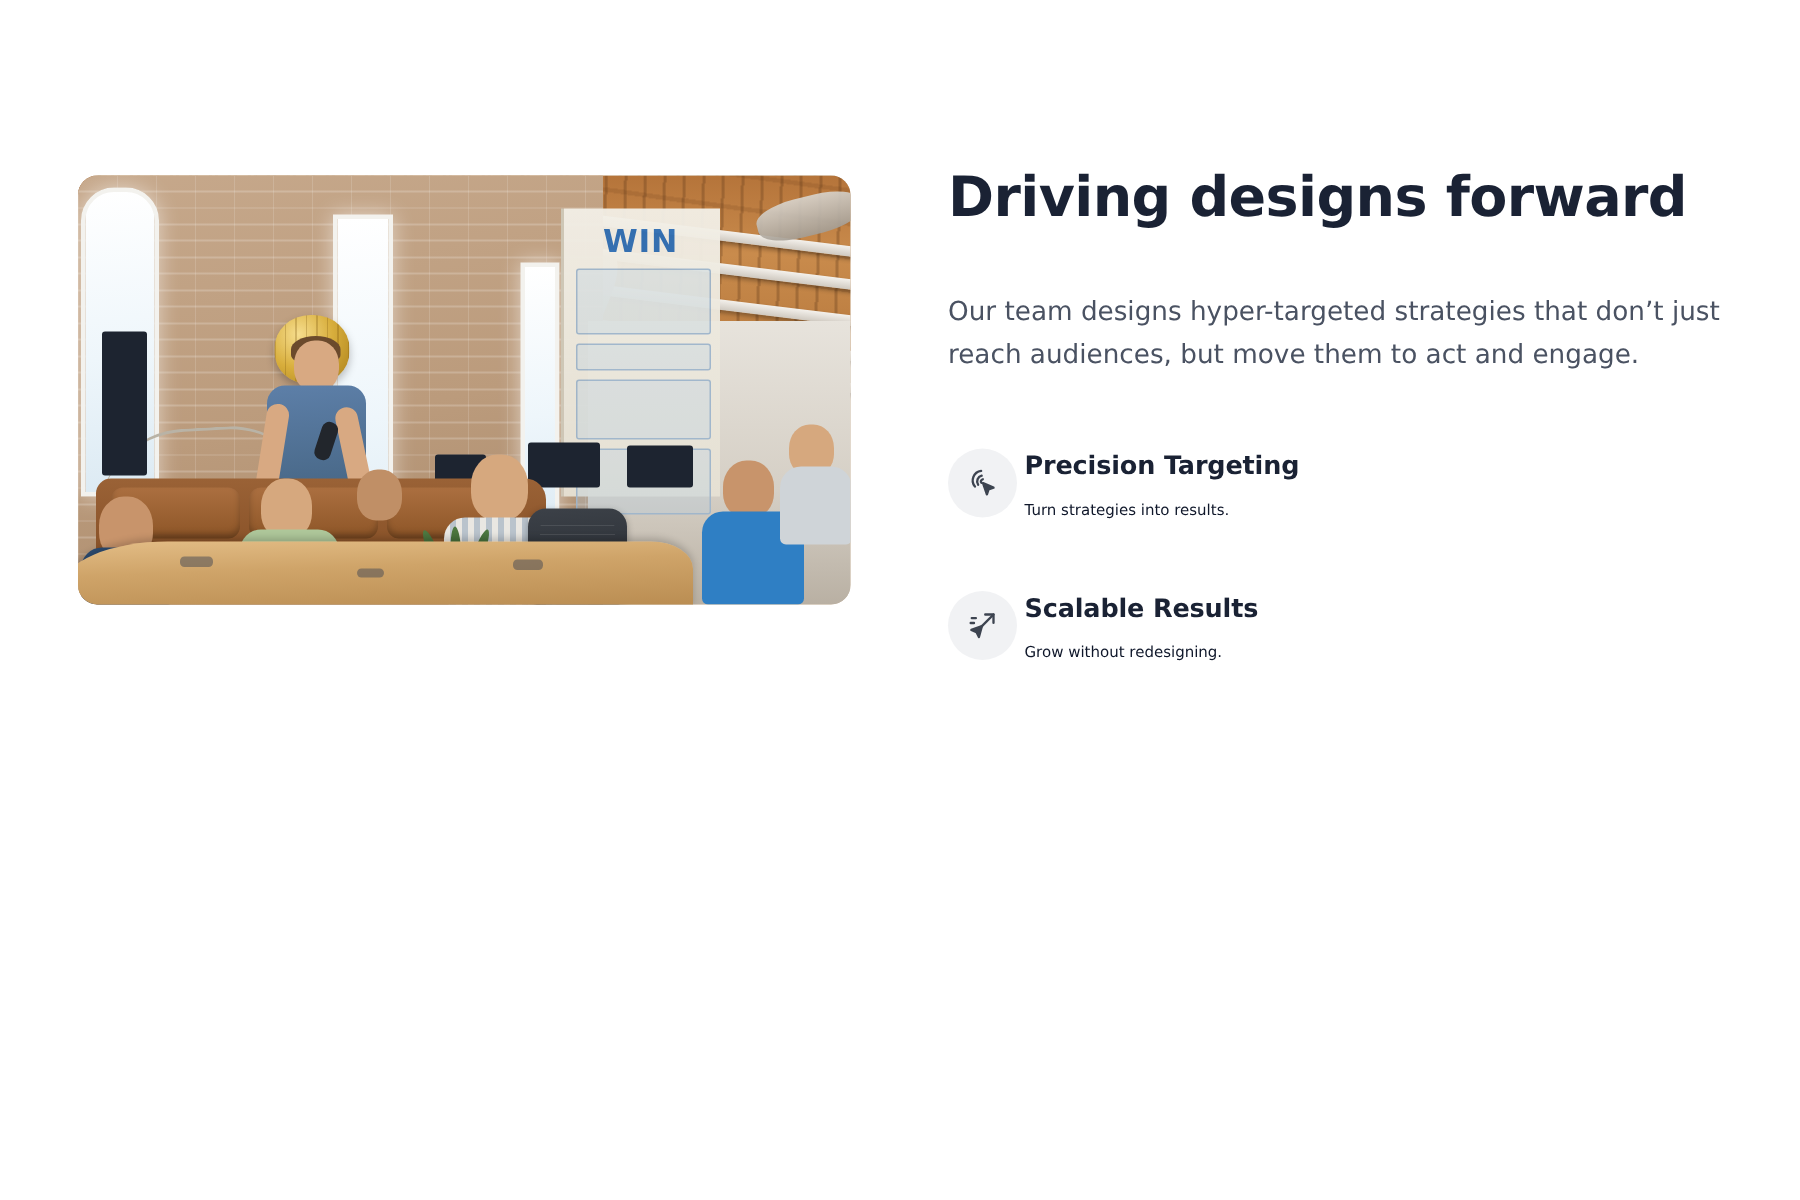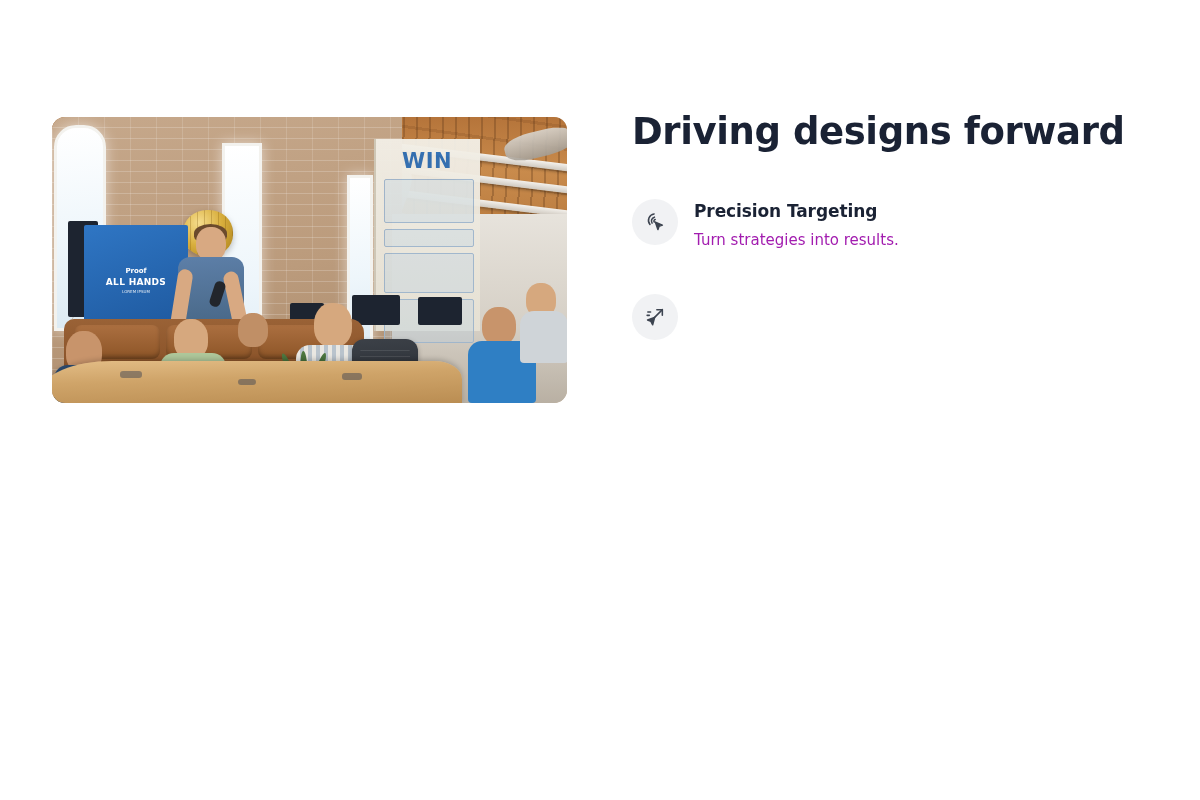--- a/index.html
+++ b/index.html
@@ -277,21 +277,21 @@
     max-width: 516px;
   }
 
   .features {
     margin-top: 46px;
   }
 
   .feature {
     display: flex;
     align-items: flex-start;
-    gap: 16px;
+    gap: 5px;
     margin-bottom: 42px;
   }
   .feature:last-child { margin-bottom: 0; }
 
   .feature-icon {
     flex: 0 0 auto;
     width: 46px;
     height: 46px;
     border-radius: 50%;
     background: #f1f2f4;
@@ -307,23 +307,23 @@
   .feature-title {
     font-size: 17px;
     font-weight: 700;
     color: #1a2234;
     line-height: 22px;
     letter-spacing: -0.1px;
   }
 
   .feature-desc {
     margin-top: 8px;
-    font-size: 15px;
+    font-size: 10px;
     line-height: 21px;
-    color: #a21caf;
+    color: #0f172a;
   }
 </style>
 </head>
 <body>
 
 <div class="section">
 
   <div class="media-card">
     <div class="photo">
 
@@ -349,25 +349,20 @@
         <div class="sketch" style="top:40px;  height:44px;"></div>
         <div class="sketch" style="top:90px;  height:18px;"></div>
         <div class="sketch" style="top:114px; height:40px;"></div>
         <div class="sketch" style="top:160px; height:44px;"></div>
       </div>
 
       <div class="pendant-arm"></div>
       <div class="pendant"></div>
 
       <div class="monitor" style="left:16px; top:104px; width:30px; height:96px;"></div>
-      <div class="sign">
-        <div class="lbl l1">Proof</div>
-        <div class="lbl l2">ALL HANDS</div>
-        <div class="lbl l3">LOREM IPSUM</div>
-      </div>
 
       <div class="monitor" style="left:300px; top:178px; width:48px; height:30px;"></div>
       <div class="monitor" style="left:366px; top:180px; width:44px; height:28px;"></div>
       <div class="monitor" style="left:238px; top:186px; width:34px; height:24px;"></div>
 
       <div class="speaker">
         <div class="sp-hair"></div>
         <div class="sp-head"></div>
         <div class="sp-shirt"></div>
         <div class="sp-arm" style="left:4px;  top:42px; height:62px; transform:rotate(9deg);"></div>
@@ -418,20 +413,21 @@
 
     </div>
   </div>
 
   <div class="content">
 
     <h1 class="headline">
       <span>Driving designs forward</span><br>
     </h1>
 
+    <p class="subtitle">Our team designs hyper-targeted strategies that don’t just reach audiences, but move them to act and engage.</p>
 
     <div class="features">
 
       <div class="feature">
         <div class="feature-icon">
           <svg width="22" height="22" viewBox="0 0 24 24" fill="none" stroke="#3d4450" stroke-width="1.7" stroke-linecap="round" stroke-linejoin="round">
             <path d="M6.5 14.6A7 7 0 0 1 11 3.2"></path>
             <path d="M8.8 13.2a4.3 4.3 0 0 1 2.6-6.5"></path>
             <path d="M11.2 11.9a1.6 1.6 0 0 1 1-2.6"></path>
             <path d="M12.4 12.1 L20 15.4 L16.4 16.6 L15.2 20.2 Z" fill="#3d4450" stroke="#3d4450"></path>
@@ -446,17 +442,21 @@
       <div class="feature">
         <div class="feature-icon">
           <svg width="22" height="22" viewBox="0 0 24 24" fill="none" stroke="#3d4450" stroke-width="1.7" stroke-linecap="round" stroke-linejoin="round">
             <path d="M20 4 L10.5 13.5"></path>
             <path d="M14 4 H20 V10"></path>
             <path d="M11.6 12.4 L9.4 20.4 L7.6 16.8 L3.9 15.2 Z" fill="#3d4450" stroke="#3d4450"></path>
             <path d="M4.2 6.6 H7.2"></path>
             <path d="M3.4 10.2 H5.8"></path>
           </svg>
         </div>
+        <div class="feature-text">
+          <div class="feature-title">Scalable Results</div>
+          <div class="feature-desc">Grow without redesigning.</div>
+        </div>
       </div>
 
     </div>
   </div>
 </div>
 
 </body></html>

